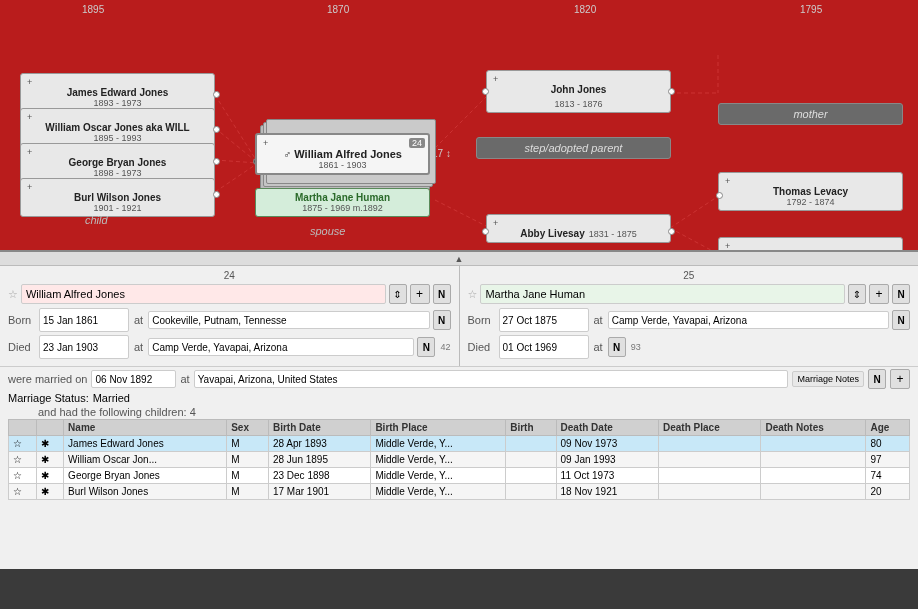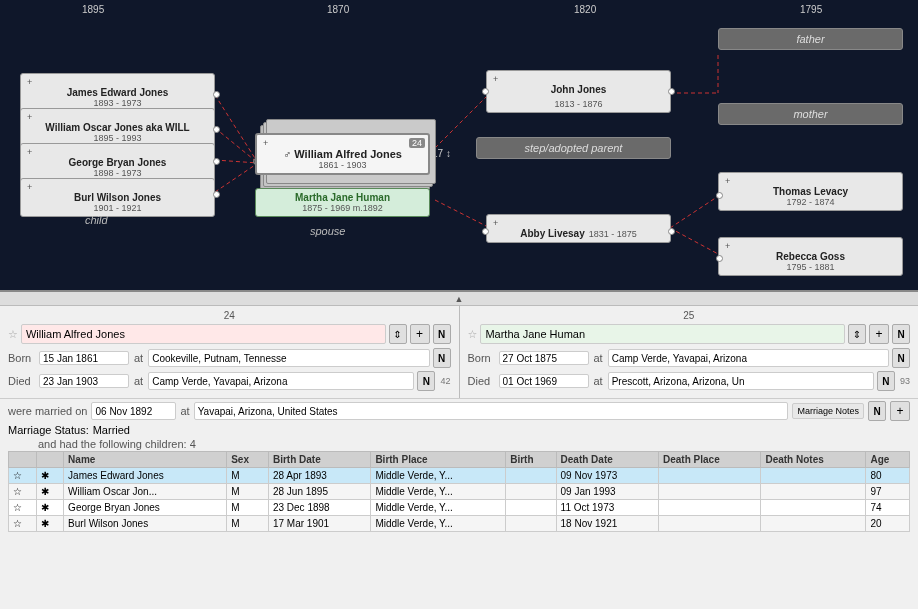--- a/index.html
+++ b/index.html
@@ -7,22 +7,22 @@
       font-family: Arial, sans-serif;
       font-size: 11px;
       background: #3a3a3a;
       width: 918px;
       height: 609px;
       overflow: hidden;
     }
 
     
     #top-pane {
-      background: #0f172a;
-      height: 290px;
+      background: #b91c1c;
+      height: 250px;
       position: relative;
       overflow: hidden;
     }
 
     
     .year-label {
       position: absolute;
       top: 4px;
       color: #ccc;
       font-size: 10px;
@@ -221,21 +221,21 @@
       margin-bottom: 3px;
       gap: 3px;
       font-size: 11px;
     }
     .field-label {
       color: #555;
       min-width: 28px;
     }
     .field-input {
       width: 90px;
-      height: 14px;
+      height: 24px;
       border: 1px solid #ccc;
       border-radius: 2px;
       padding: 0 3px;
       font-size: 10px;
       background: #fff;
     }
     .field-at {
       color: #555;
       margin: 0 2px;
     }
@@ -394,21 +394,20 @@
   </div>
 
   <div class="person-box" style="left:486px;top:214px;width:185px;">
     <span class="plus-icon">+</span>
     <div style="display:flex;align-items:center;justify-content:center;gap:4px;">
       <span class="name-line">Abby Livesay</span>
       <span class="dates-line">1831 - 1875</span>
     </div>
   </div>
 
-  <div class="label-box" style="left:718px;top:28px;width:185px;text-align:center;">father</div>
 
   <div class="label-box" style="left:718px;top:103px;width:185px;text-align:center;">mother</div>
 
   <div class="label-box" style="left:476px;top:137px;width:195px;text-align:center;">step/adopted parent</div>
 
   <div class="person-box" style="left:718px;top:172px;width:185px;">
     <span class="plus-icon">+</span>
     <div class="name-line">Thomas Levacy</div>
     <div class="dates-line">1792 - 1874</div>
   </div>
@@ -492,21 +491,20 @@
         <input class="field-input" type="text" value="27 Oct 1875" style="">
         <span class="field-at">at</span>
         <input class="field-place-input" type="text" value="Camp Verde, Yavapai, Arizona" style="">
         <div class="n-btn">N</div>
       </div>
 
       <div class="field-row">
         <span class="field-label">Died</span>
         <input class="field-input" type="text" value="01 Oct 1969" style="">
         <span class="field-at">at</span>
-        <input class="field-place-input" type="text" value="Prescott, Arizona, Arizona, Un" style="">
         <div class="n-btn">N</div>
         <span class="died-age">93</span>
       </div>
     </div>
   </div>
 
   <div id="marriage-row-area" style="padding: 2px 8px; border-top:1px solid #ccc; display:flex; align-items:center; gap:4px; font-size:11px;">
     <span class="marriage-label">were married on</span>
     <input class="marriage-date-input" type="text" value="06 Nov 1892" style="">
     <span class="marriage-label">at</span>

